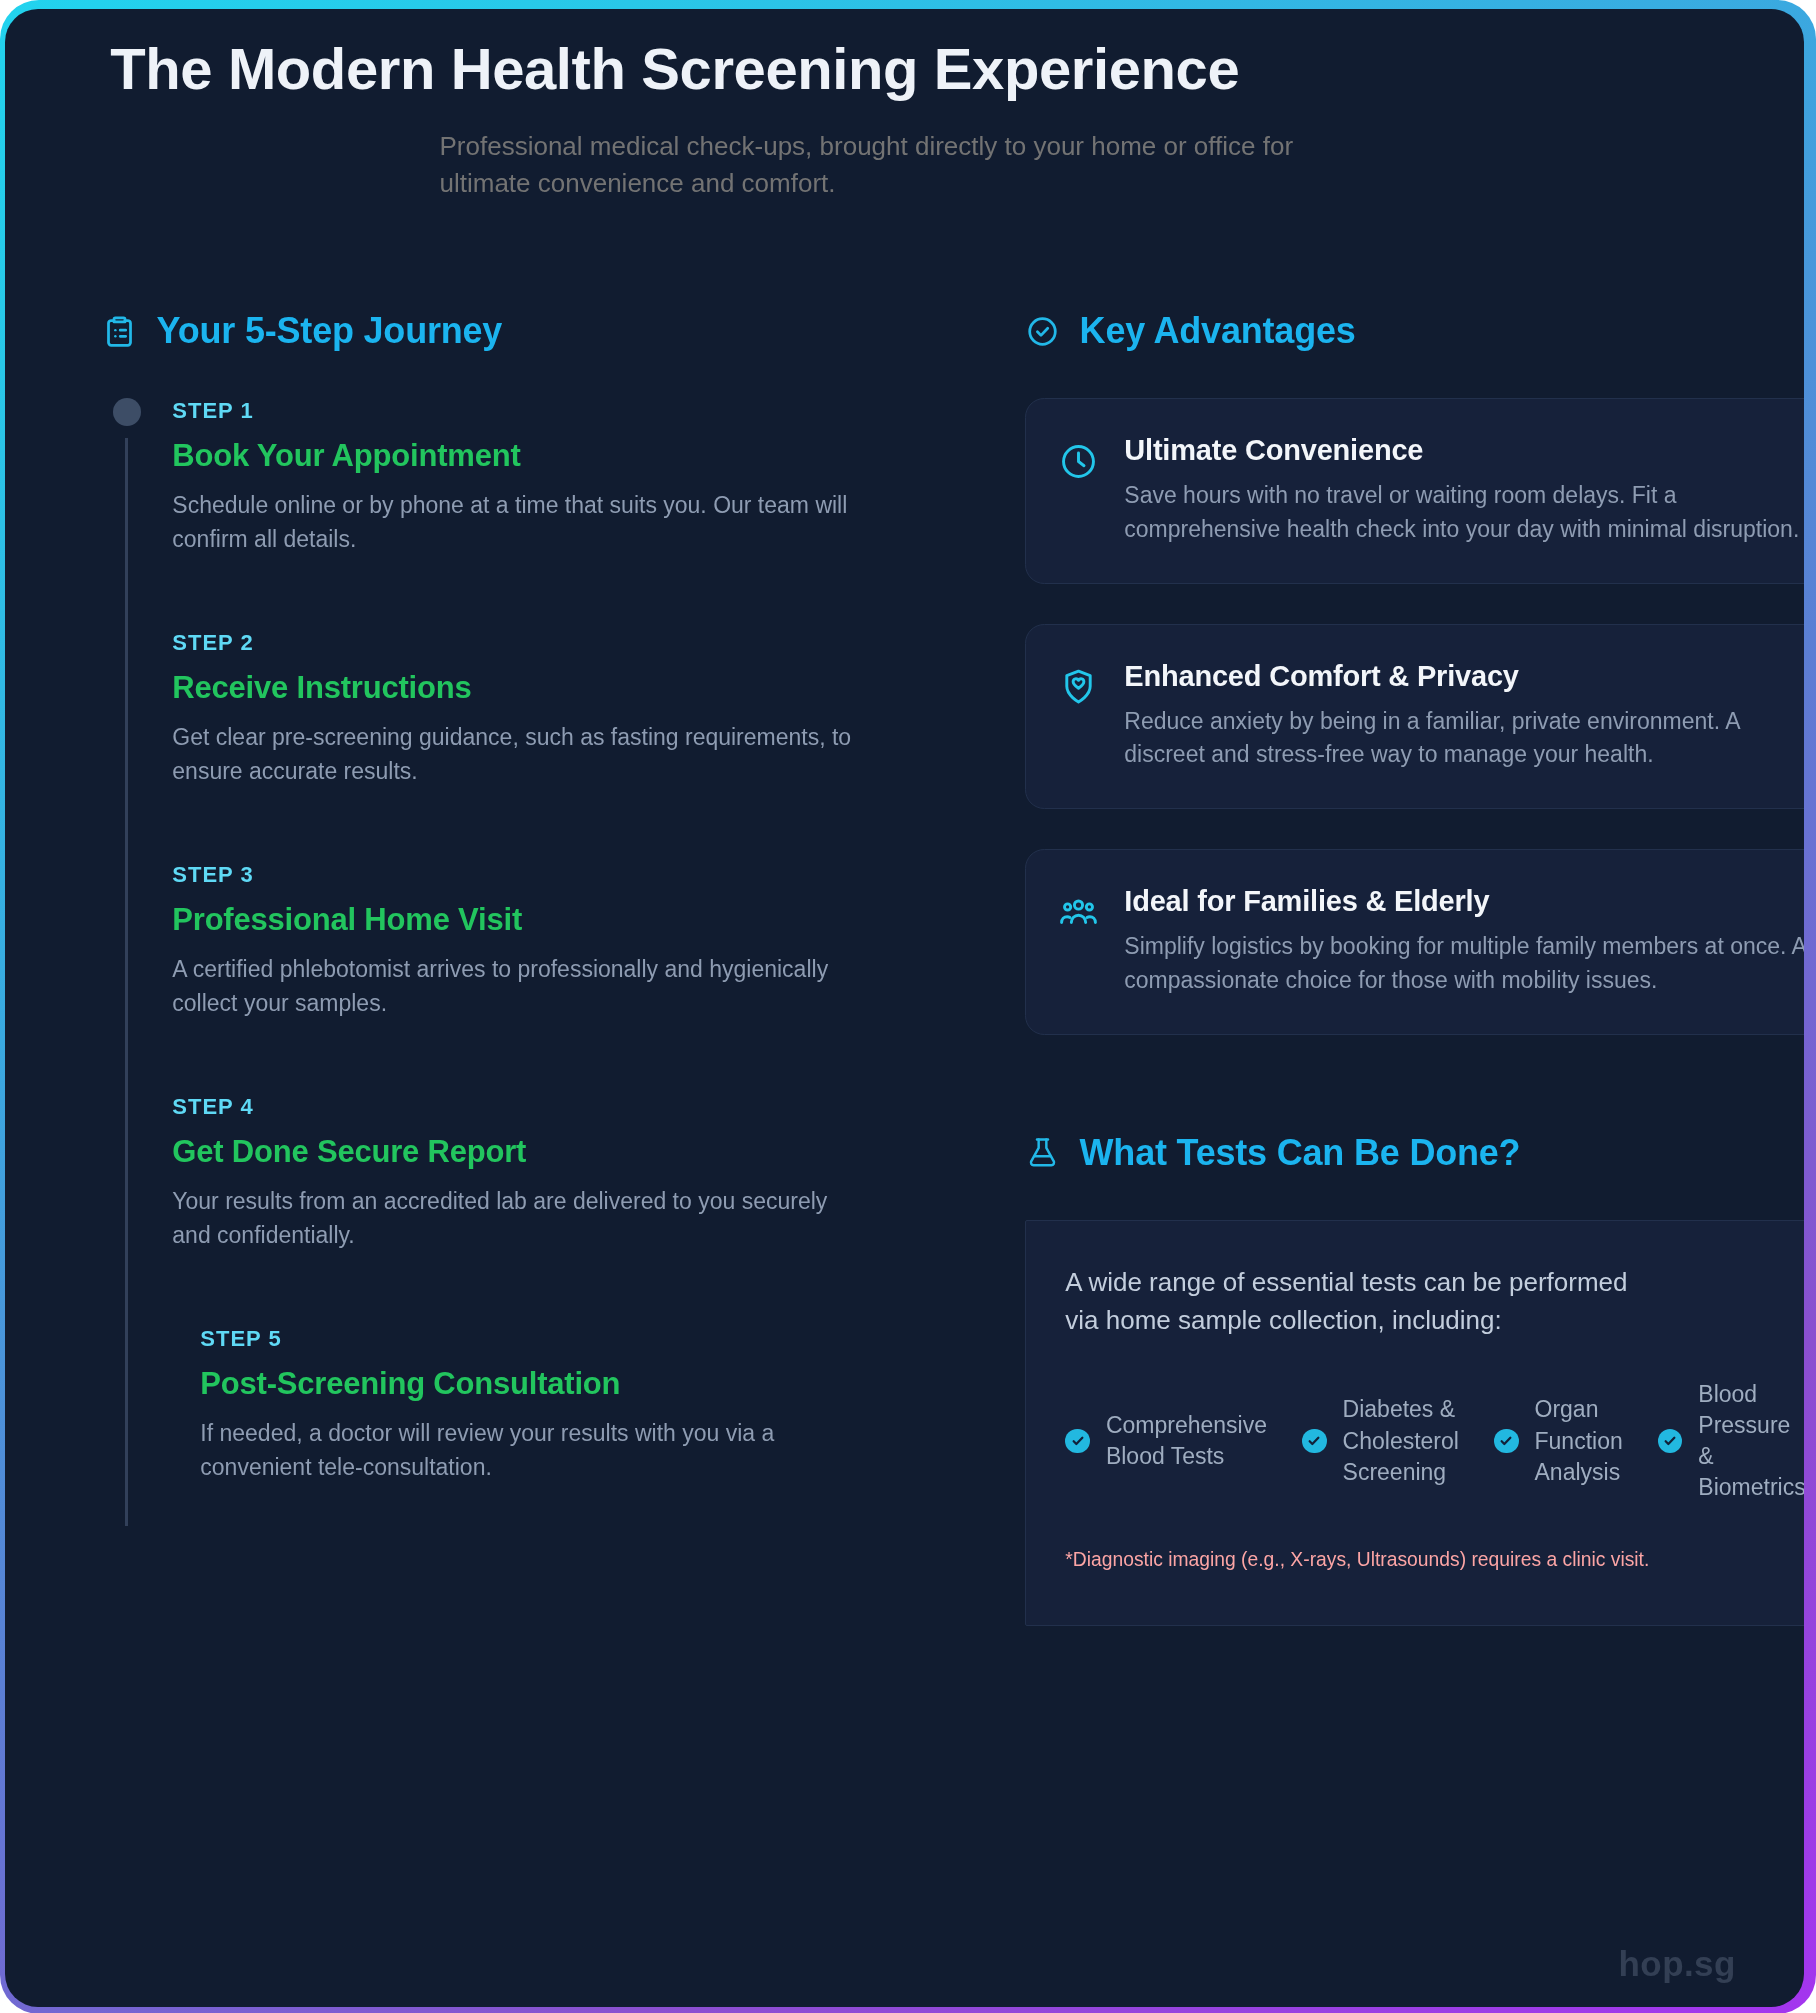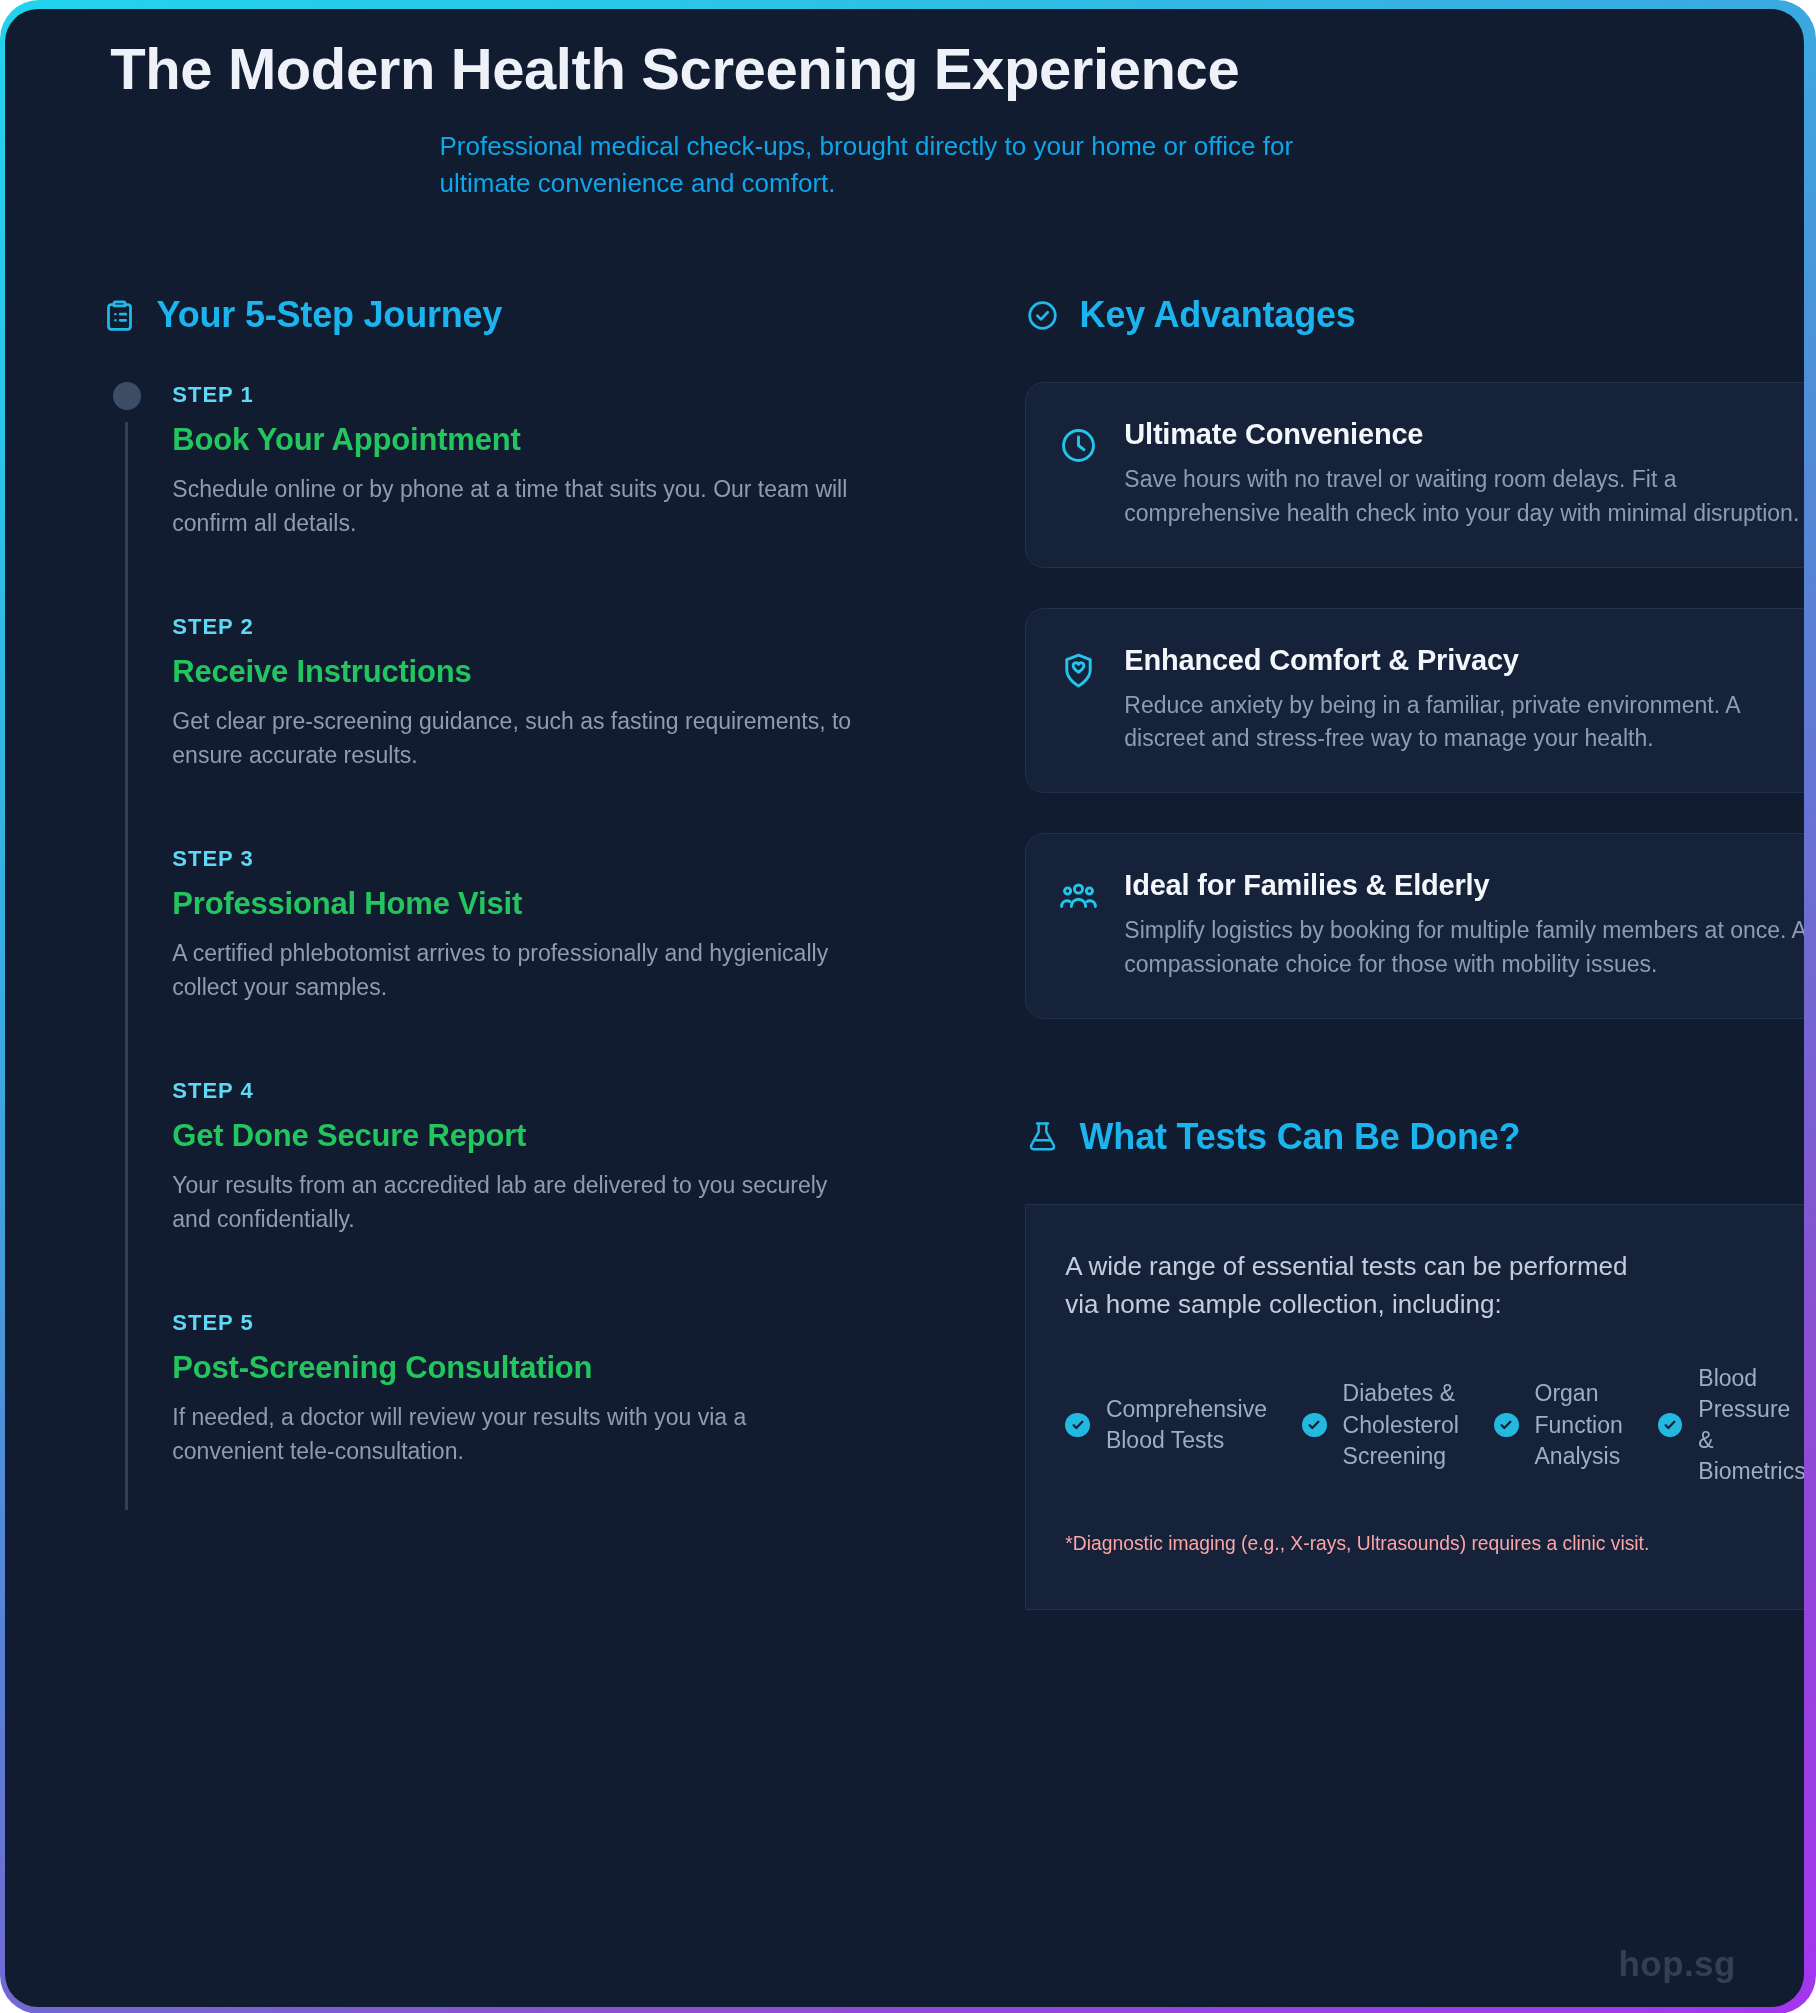--- a/index.html
+++ b/index.html
@@ -35,25 +35,25 @@
 
   .hero-title {
     font-size: 58px;
     font-weight: 700;
     letter-spacing: -0.4px;
     color: #eef2f8;
     line-height: 1.12;
   }
 
   .hero-sub {
-    margin: 26px auto 0 auto;
+    margin: 26px auto 16px auto;
     max-width: 930px;
     font-size: 26px;
     line-height: 1.45;
-    color: #0ea5e9;
+    color: #737373;
     font-weight: 400;
   }
 
   
   .columns {
     display: flex;
     gap: 54px;
     padding: 91px 97px 0 97px;
   }
   .col-left  { width: 869px; flex: 0 0 869px; }
@@ -90,21 +90,21 @@
   }
   .timeline-dot {
     position: absolute;
     left: 10.5px; top: 0px;
     width: 28px; height: 28px;
     border-radius: 50%;
     background: #3d4d66;
   }
 
   .step { margin-bottom: 74px; }
-  .step:last-child { margin-bottom: 0; }
+  .step:last-child { margin-bottom: 0; margin-left: 28px; }
   .step-label {
     font-size: 22px;
     font-weight: 700;
     letter-spacing: 1px;
     color: #5fd9f5;
     margin-bottom: 14px;
   }
   .step-title {
     font-size: 31px;
     font-weight: 700;

